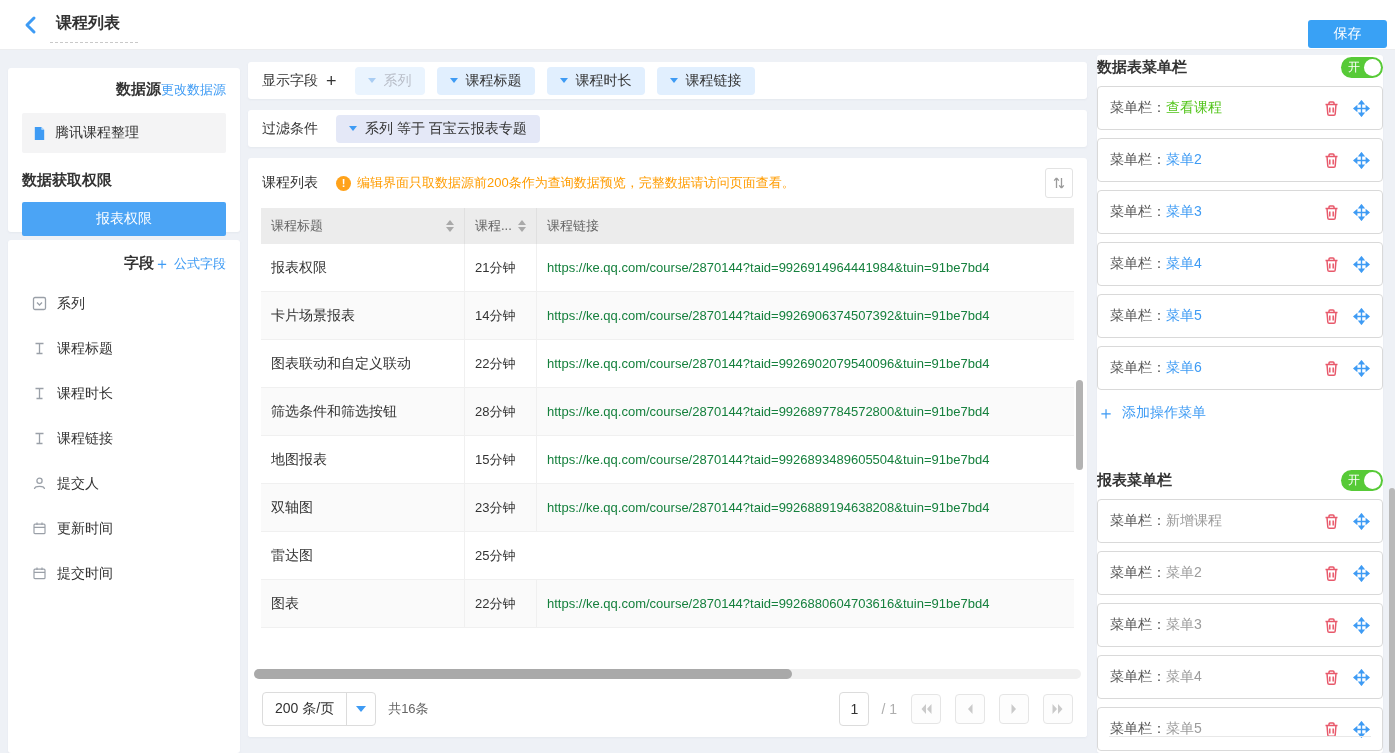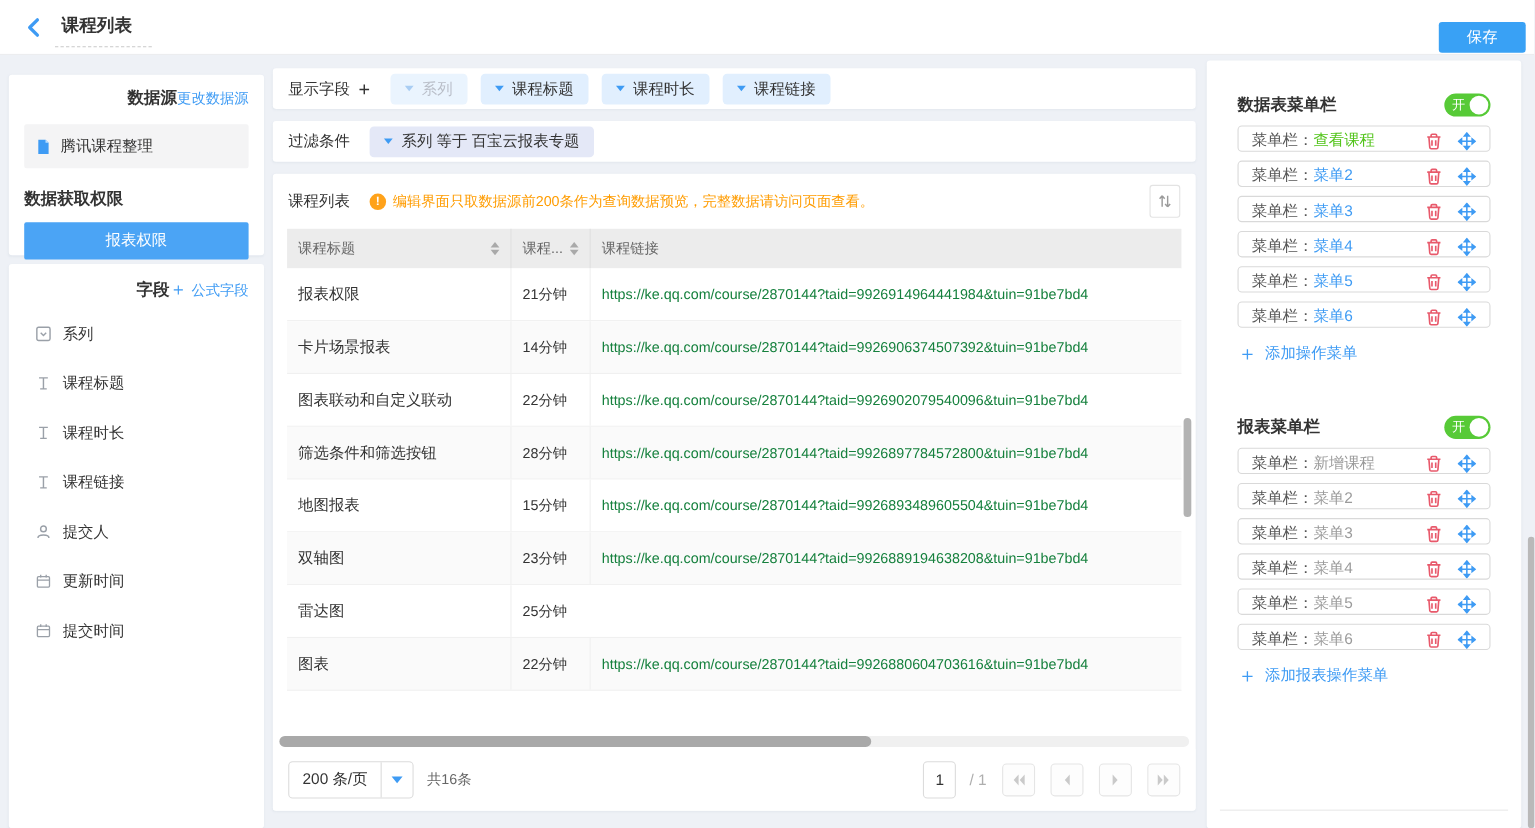--- a/index.html
+++ b/index.html
@@ -80,27 +80,27 @@
   .size-select .sep { width:1px; align-self:stretch; background:#dcdcdc; }
   .size-select .arr { width:28px; display:flex; justify-content:center; }
   .size-select .tri { width:0; height:0; border-left:5px solid transparent; border-right:5px solid transparent; border-top:6px solid #3e9bf4; }
   .total-txt { font-size:13px; color:#666; }
   .pg-spacer { flex:1; }
   .page-input { width:30px; height:34px; border:1px solid #dcdcdc; border-radius:4px; text-align:center; font-size:14px; color:#333; background:#fff; }
   .page-total { font-size:14px; color:#aeaeae; }
   .nav-btn { width:30px; height:30px; border:1px solid #e5e5e5; border-radius:4px; background:#fdfdfd; display:flex; align-items:center; justify-content:center; cursor:pointer; margin-left:2px; }
 
   
-  .right-panel { position:absolute; left:1097px; top:55px; width:286px; height:698px; background:#fff; border-radius:3px; box-shadow:0 1px 2px rgba(160,170,190,.12); padding:28px; overflow:hidden; }
+  .right-panel { position:absolute; left:1097px; top:55px; width:286px; height:698px; background:#fff; border-radius:3px; box-shadow:0 1px 2px rgba(160,170,190,.12); padding:0; overflow:hidden; }
   .menu-sec-head { display:flex; align-items:center; justify-content:space-between; margin-top:2px; }
   .menu-sec-title { font-size:15px; font-weight:bold; color:#333; }
   .toggle { width:42px; height:21px; background:#57ca37; border-radius:11px; position:relative; cursor:pointer; }
   .toggle .t-label { position:absolute; left:7px; top:3px; color:#fff; font-size:12px; line-height:15px; }
   .toggle .knob { position:absolute; right:2px; top:2px; width:17px; height:17px; border-radius:50%; background:#fff; }
-  .menu-item { margin-top:8px; height:24px; border:1px solid #d9d9d9; border-radius:4px; display:flex; align-items:flex-end; padding:0 12px; background:#fff; }
+  .menu-item { margin-top:8px; height:44px; border:1px solid #d9d9d9; border-radius:4px; display:flex; align-items:center; padding:0 12px; background:#fff; }
   .mi-prefix { font-size:14px; color:#555; }
   .mi-val { font-size:14px; }
   .val-green { color:#52c41a; }
   .val-blue { color:#3e9bf4; }
   .val-gray { color:#9b9b9b; }
   .mi-actions { margin-left:auto; display:flex; align-items:center; gap:13px; }
   .mi-actions .ic { width:17px; height:17px; cursor:pointer; }
   .add-menu-link { display:inline-flex; align-items:center; gap:7px; margin-top:14px; color:#3e9bf4; font-size:14px; cursor:pointer; }
   .add-menu-link .plus-big { font-size:18px; line-height:1; }
   .sec2 { margin-top:48px; }

